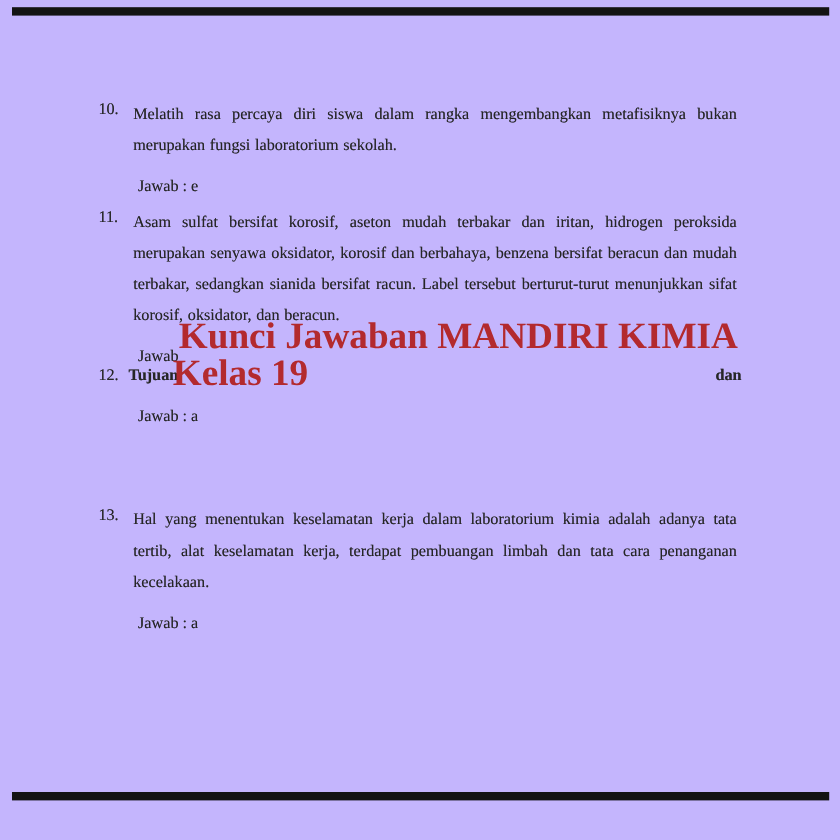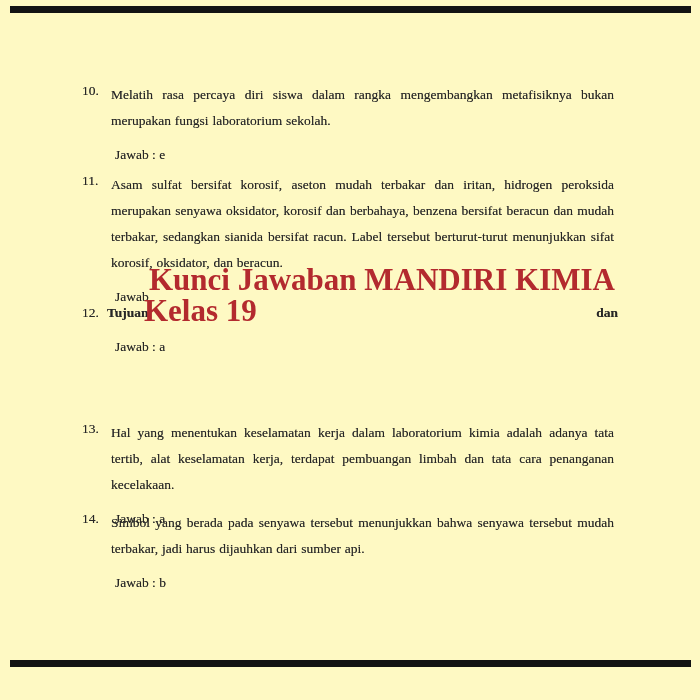--- a/index.html
+++ b/index.html
@@ -4,21 +4,21 @@
 <style>
   html, body {
     margin: 0;
     padding: 0;
     background: #ffffff;
   }
   .page {
     position: relative;
     width: 700px;
     height: 700px;
-    background: #fef9c3;
+    background: #c4b5fd;
     overflow: hidden;
     font-family: "Liberation Serif", "DejaVu Serif", serif;
   }
   .edge-bar {
     position: absolute;
     left: 10px;
     width: 681px;
     height: 7px;
     background: #131313;
   }
@@ -108,23 +108,16 @@
   </div>
 
   <div class="item" style="top:416px">
     <span class="num">13.</span>
     <div class="body">
       <p class="txt">Hal yang menentukan keselamatan kerja dalam laboratorium kimia adalah adanya tata tertib, alat keselamatan kerja, terdapat pembuangan limbah dan tata cara penanganan kecelakaan.</p>
       <p class="ans">Jawab : a</p>
     </div>
   </div>
 
-  <div class="item" style="top:506px">
-    <span class="num">14.</span>
-    <div class="body">
-      <p class="txt">Simbol yang berada pada senyawa tersebut menunjukkan bahwa senyawa tersebut mudah terbakar, jadi harus dijauhkan dari sumber api.</p>
-      <p class="ans">Jawab : b</p>
-    </div>
-  </div>
 
   <div class="edge-bar bottom"></div>
 
 </div>
 
 </body></html>

